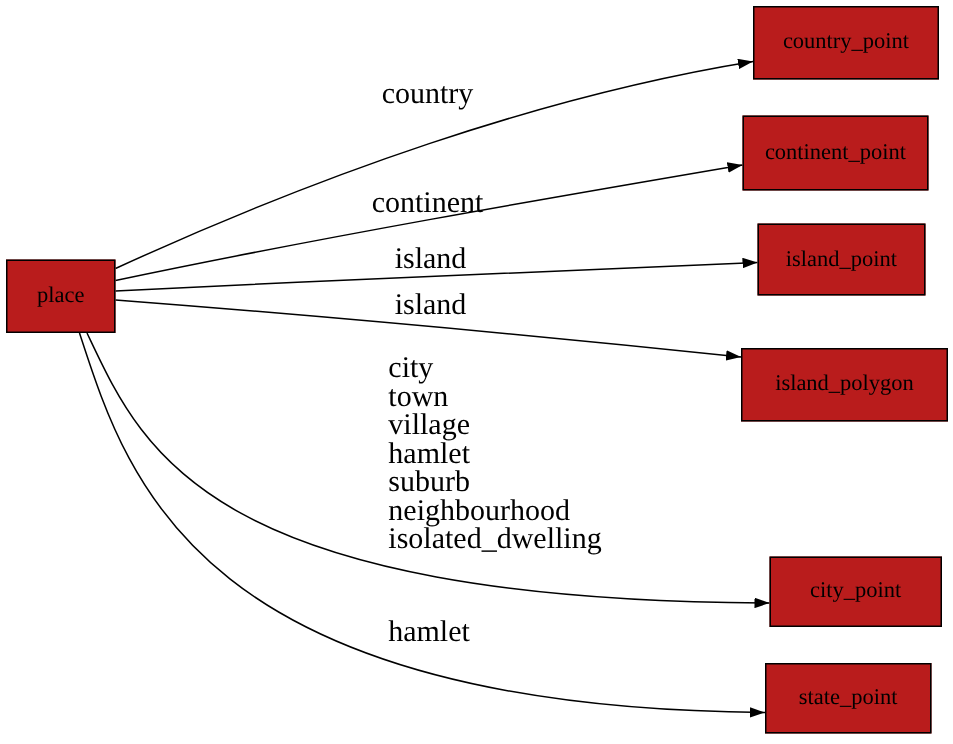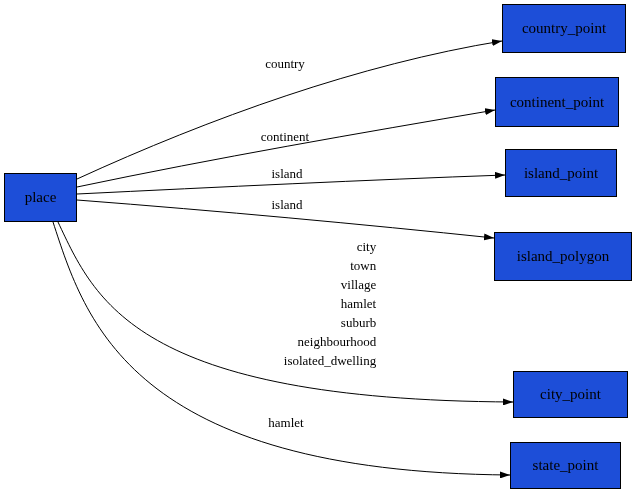--- a/index.html
+++ b/index.html
@@ -25,35 +25,35 @@
   }
   .edge-path {
     fill: none;
     stroke: #000000;
     stroke-width: 1;
   }
   .node {
     position: absolute;
     box-sizing: border-box;
     border: 1px solid #000000;
-    background: #1d4ed8;
+    background: #b91c1c;
     display: flex;
     align-items: center;
     justify-content: center;
     font-size: 15px;
     line-height: 1;
     white-space: nowrap;
     text-align: right;
   }
   .edge-label {
     position: absolute;
     transform: translate(-50%, -50%);
-    font-size: 13px;
+    font-size: 20px;
     line-height: 19px;
-    text-align: right;
+    text-align: left;
     white-space: pre-line;
   }
 </style>
 </head>
 <body>
 
 <div class="canvas">
 
   <svg class="edge-layer" viewBox="0 0 635 496" xmlns="http://www.w3.org/2000/svg">
     <defs>

